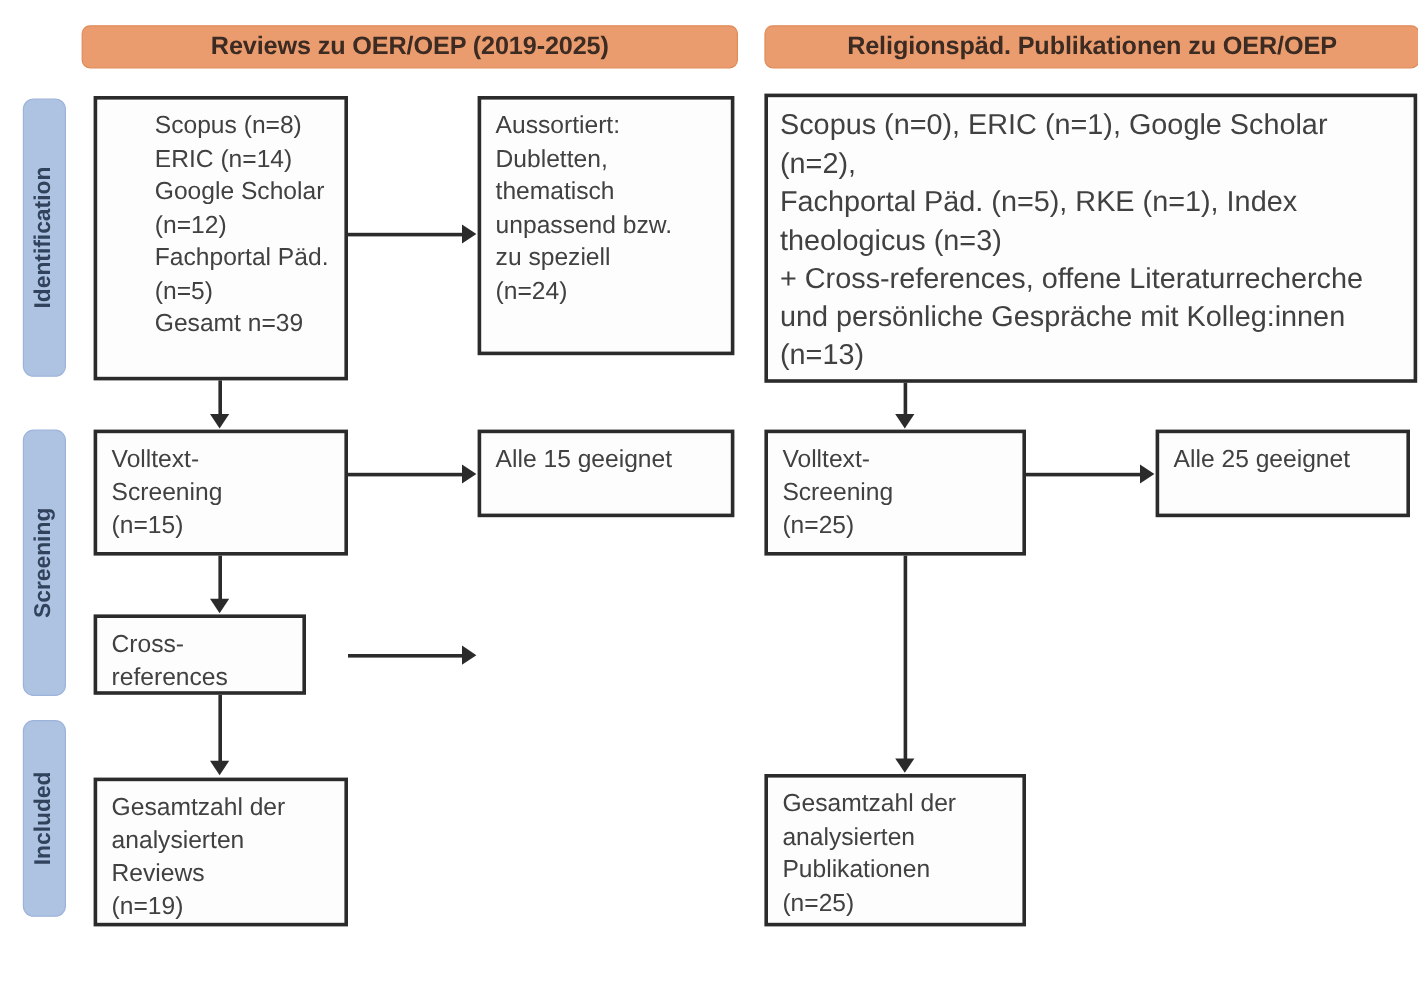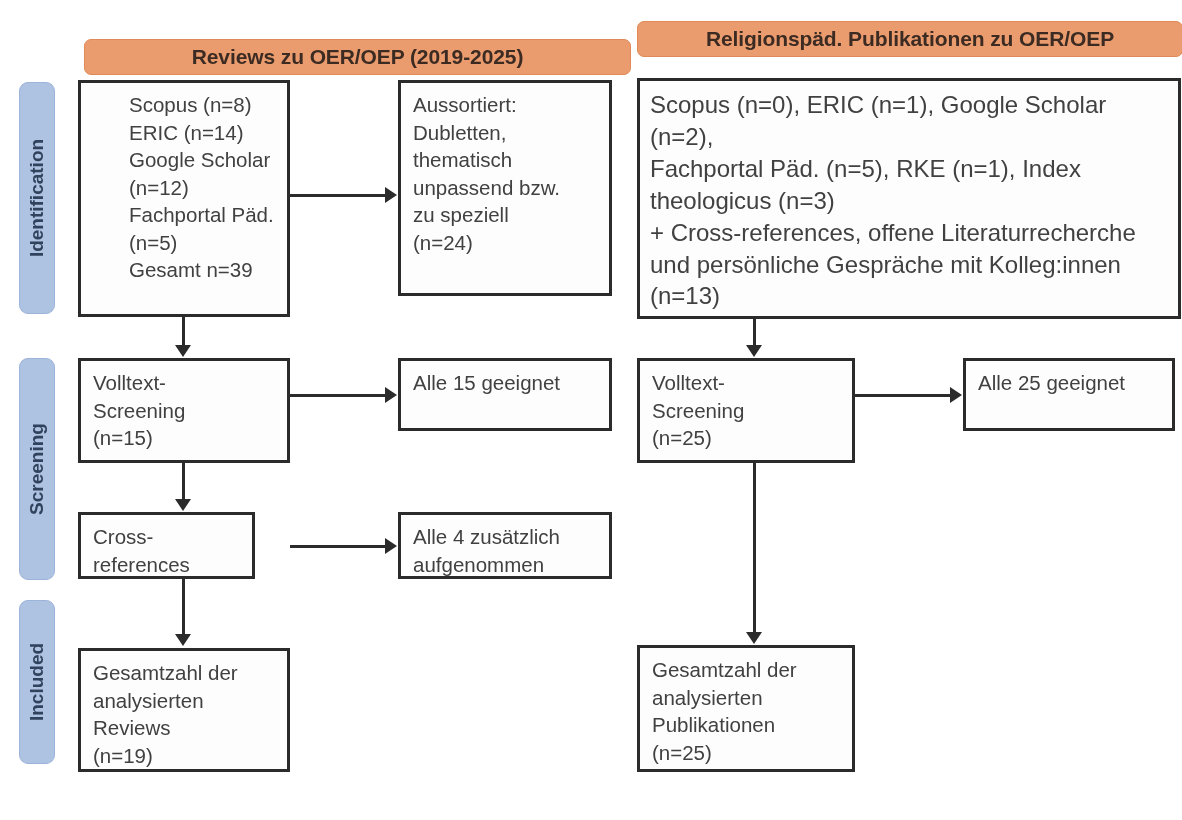--- a/index.html
+++ b/index.html
@@ -20,21 +20,21 @@
     border:1px solid #e08a58;
     border-radius:7px;
     height:34px;
     display:flex;align-items:center;justify-content:center;
     font-size:21px;
     font-weight:bold;
     color:#3b2b22;
     letter-spacing:-0.1px;
     white-space:nowrap;
   }
-  #hdr-left{left:84px;top:21px;width:545px;margin-top:18px;}
+  #hdr-left{left:68px;top:21px;width:545px;}
   #hdr-right{left:637px;top:21px;width:544px;}
 
   
   .stage-rail{
     position:absolute;
     left:19px;
     width:34px;
     background:#aec2e2;
     border:1px solid #9db4da;
     border-radius:9px;
@@ -177,22 +177,20 @@
 
   <div class="fbox" id="box-screen-right">Volltext-
 Screening
 (n=25)</div>
 
   <div class="fbox" id="box-fit-right">Alle 25 geeignet</div>
 
   <div class="fbox" id="box-cross-left">Cross-references
 (n=4)</div>
 
-  <div class="fbox" id="box-cross-fit">Alle 4 zusätzlich
-aufgenommen</div>
 
   <div class="fbox" id="box-total-left">Gesamtzahl der
 analysierten
 Reviews
 (n=19)</div>
 
   <div class="fbox" id="box-total-right">Gesamtzahl der
 analysierten
 Publikationen
 (n=25)</div>

